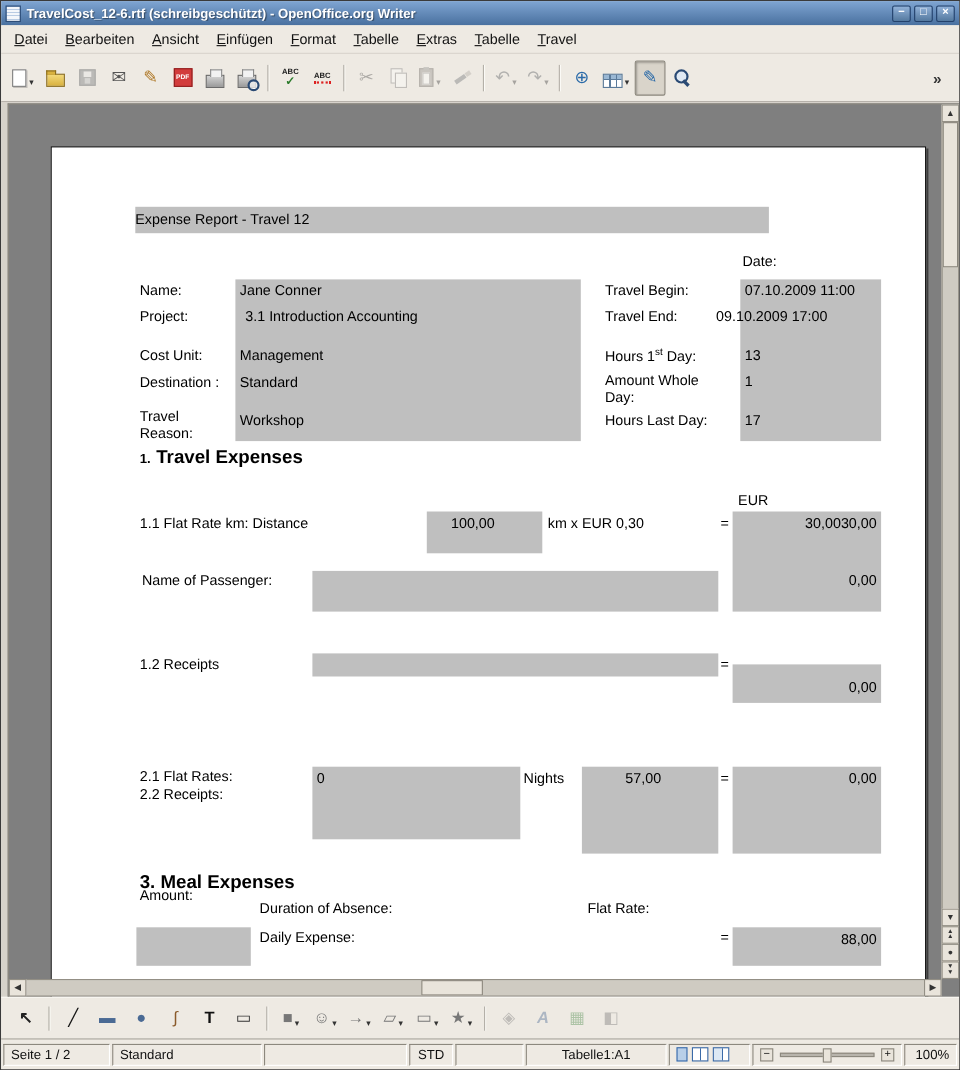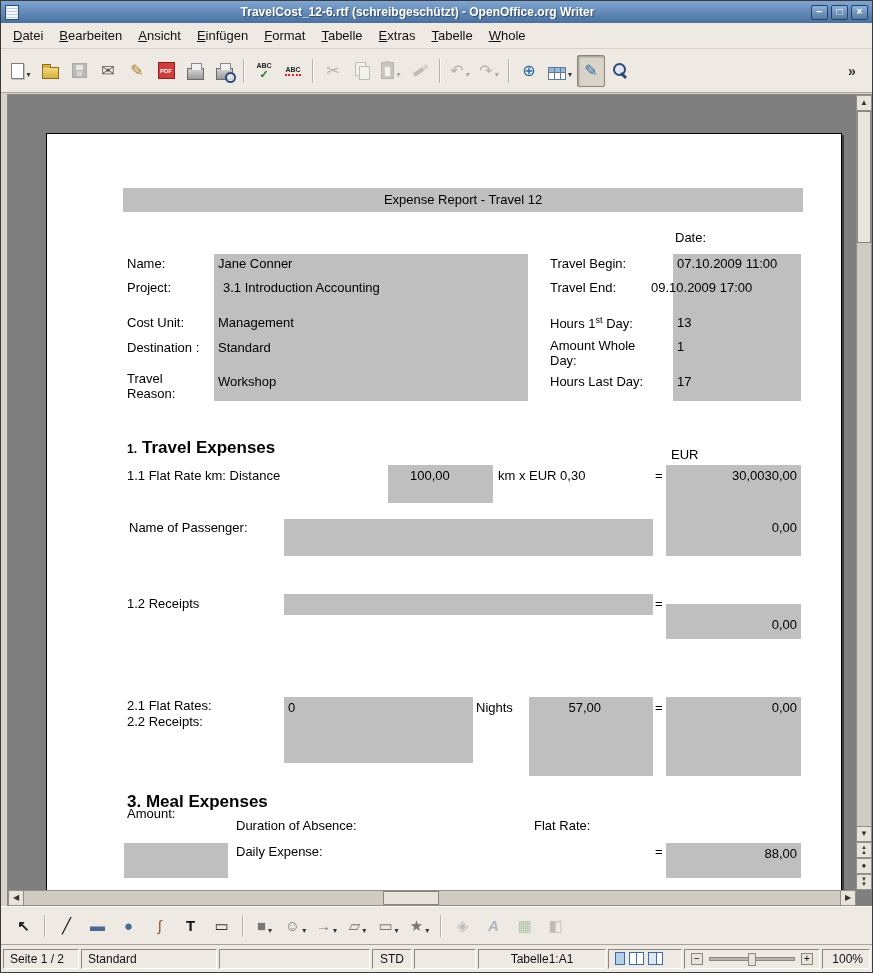--- a/index.html
+++ b/index.html
@@ -18,21 +18,21 @@
     flex: 0 0 22px;
     background: linear-gradient(#7fa5d2, #49709f);
     display: flex; align-items: center;
     padding: 0 4px; color: #fff; font-weight: bold; font-size: 12px;
   }
   .win-icon {
     width: 14px; height: 15px; margin-right: 5px;
     background: repeating-linear-gradient(#f4f7fb 0 2px, #b9cce4 2px 3px);
     border: 1px solid #2d4d78;
   }
-  .title-text { flex: 1; text-align: center; text-shadow: 1px 1px 1px rgba(0,0,0,.45); white-space: nowrap; overflow: hidden; }
+  .title-text { flex: 1; text-align: left; text-shadow: 1px 1px 1px rgba(0,0,0,.45); white-space: nowrap; overflow: hidden; }
   .win-controls { display: flex; gap: 3px; }
   .win-btn {
     width: 17px; height: 15px; border-radius: 2px;
     background: linear-gradient(#92b2d9, #54799f);
     border: 1px solid #23416b; color: #fff;
     font-size: 10px; line-height: 12px; text-align: center;
   }
 
   
   .menubar {
@@ -172,21 +172,21 @@
 
 <div class="menubar">
   <span class="menu-item">Datei</span>
   <span class="menu-item">Bearbeiten</span>
   <span class="menu-item">Ansicht</span>
   <span class="menu-item">Einfügen</span>
   <span class="menu-item">Format</span>
   <span class="menu-item">Tabelle</span>
   <span class="menu-item">Extras</span>
   <span class="menu-item">Tabelle</span>
-  <span class="menu-item">Whole</span>
+  <span class="menu-item">Travel</span>
 </div>
 
 <div class="toolbar">
   <span class="tbtn">
     <span class="ic-doc"></span>
     <span class="caret">▾</span>
   </span>
   <span class="tbtn">
       <span class="ic-folder"></span>
     </span>
@@ -261,21 +261,21 @@
   <span class="tbtn">
       <span class="overflow">»</span>
     </span>
 </div>
 
 <div class="docarea">
   <div class="docview">
 
     <div class="page">
 
-      <div class="gray" style="left:76px;top:54px;width:680px;height:24px;line-height:24px;text-align:center">Expense Report - Travel  12</div>
+      <div class="gray" style="left:76px;top:54px;width:576px;height:24px;line-height:24px;text-align:left">Expense Report - Travel  12</div>
       <div style="left:628px;top:96px">Date:</div>
 
       <div class="gray" style="left:167px;top:120px;width:314px;height:147px"></div>
       <div style="left:80px;top:122px">Name:</div>
       <div style="left:80px;top:146px">Project:</div>
       <div style="left:80px;top:181px">Cost Unit:</div>
       <div style="left:80px;top:206px">Destination :</div>
       <div class="wrap" style="left:80px;top:238px;width:62px">Travel Reason:</div>
       <div style="left:171px;top:122px">Jane Conner</div>
       <div style="left:176px;top:146px">3.1 Introduction Accounting</div>
@@ -288,21 +288,21 @@
       <div style="left:503px;top:146px">Travel End:</div>
       <div style="left:503px;top:181px"><span>Hours 1</span><sup>st</sup><span> Day:</span></div>
       <div class="wrap" style="left:503px;top:205px;width:110px">Amount Whole Day:</div>
       <div style="left:503px;top:240px">Hours Last Day:</div>
       <div style="left:630px;top:122px">07.10.2009 11:00</div>
       <div style="left:604px;top:146px">09.10.2009 17:00</div>
       <div style="left:630px;top:181px">13</div>
       <div style="left:630px;top:205px">1</div>
       <div style="left:630px;top:240px">17</div>
 
-      <div class="sec-heading" style="left:80px;top:304px">
+      <div class="sec-heading" style="left:80px;top:272px">
         <span class="hnum">1.</span><span>Travel Expenses</span>
       </div>
       <div style="left:624px;top:313px">EUR</div>
       <div style="left:80px;top:334px">1.1 Flat Rate km: Distance</div>
       <div class="gray" style="left:341px;top:331px;width:105px;height:38px"></div>
       <div style="left:363px;top:334px">100,00</div>
       <div style="left:451px;top:334px">km x EUR 0,30</div>
       <div style="left:608px;top:334px">=</div>
       <div class="gray" style="left:619px;top:331px;width:135px;height:91px"></div>
       <div style="left:619px;top:334px;width:131px;text-align:right">30,0030,00</div>
@@ -432,21 +432,21 @@
     </span>
   <span class="dbtn dis">
       <span class="dglyph" style="color:#4a8a4a">▦</span>
     </span>
   <span class="dbtn dis">
       <span class="dglyph" style="color:#777">◧</span>
     </span>
 </div>
 
 <div class="statusbar">
-  <div class="scell" style="width:76px">Seite 1 / 2</div>
+  <div class="scell" style="width:97px">Seite 1 / 2</div>
   <div class="scell" style="width:136px">Standard</div>
   <div class="scell" style="flex:1"></div>
   <div class="scell" style="width:40px;justify-content:center">STD</div>
   <div class="scell" style="width:62px"></div>
   <div class="scell" style="width:128px;justify-content:center">Tabelle1:A1</div>
   <div class="scell" style="width:74px">
     <span class="view-ic active"></span>
     <span class="view-ic cols"></span>
     <span class="view-ic book"></span>
   </div>

